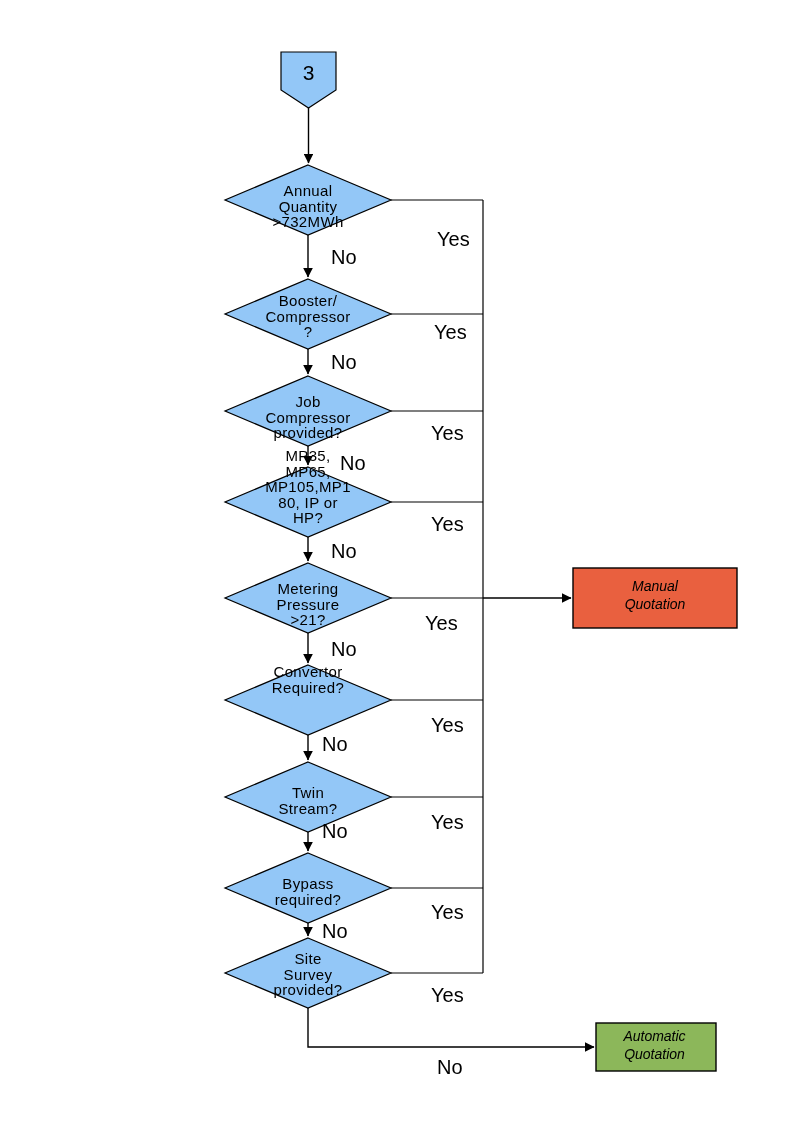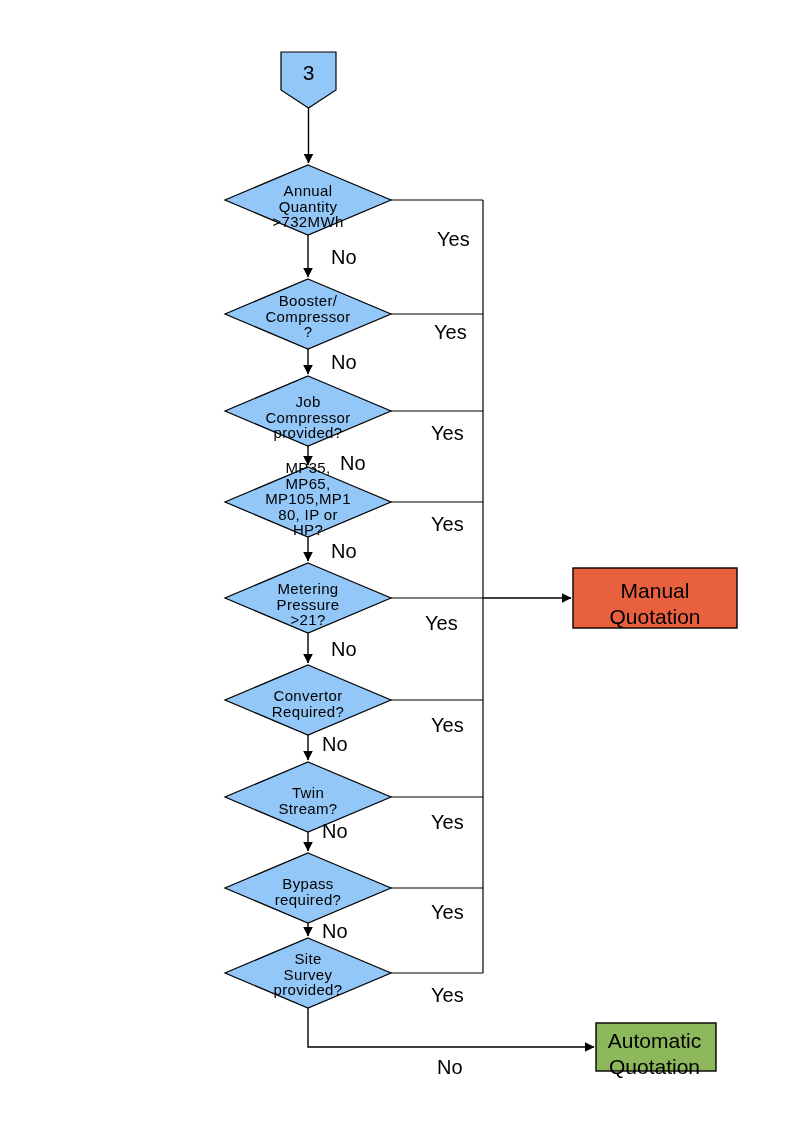--- a/index.html
+++ b/index.html
@@ -35,22 +35,23 @@
     white-space: pre-line;
   }
   .diamond-label {
     font-size: 15px;
     letter-spacing: 0.35px;
   }
   .start-label {
     font-size: 21px;
   }
   .box-label {
-    font-size: 21px;
+    font-size: 14px;
     line-height: 1.25;
+    font-style: italic;
   }
   .edge-label {
     position: absolute;
     font-size: 20px;
     color: #000000;
     pointer-events: none;
     white-space: nowrap;
   }
 </style>
 </head>
@@ -111,29 +112,29 @@
 
   <div class="node-label diamond-label" style="left:248px; top:183px; width:120px;">Annual
 Quantity
 &gt;732MWh</div>
   <div class="node-label diamond-label" style="left:248px; top:293px; width:120px;">Booster/
 Compressor
 ?</div>
   <div class="node-label diamond-label" style="left:248px; top:394px; width:120px;">Job
 Compressor
 provided?</div>
-  <div class="node-label diamond-label" style="left:248px; top:460px; width:120px;">MP35,
+  <div class="node-label diamond-label" style="left:248px; top:448px; width:120px;">MP35,
 MP65,
 MP105,MP1
 80, IP or
 HP?</div>
   <div class="node-label diamond-label" style="left:248px; top:581px; width:120px;">Metering
 Pressure
 &gt;21?</div>
-  <div class="node-label diamond-label" style="left:248px; top:688px; width:120px;text-align:center;">Convertor
+  <div class="node-label diamond-label" style="left:248px; top:664px; width:120px;text-align:center;">Convertor
 Required?</div>
   <div class="node-label diamond-label" style="left:248px; top:785px; width:120px;">Twin
 Stream?</div>
   <div class="node-label diamond-label" style="left:248px; top:876px; width:120px;">Bypass
 required?</div>
   <div class="node-label diamond-label" style="left:248px; top:951px; width:120px;">Site
 Survey
 provided?</div>
 
   <div class="node-label box-label" style="left:573px; top:578px; width:164px;">Manual

